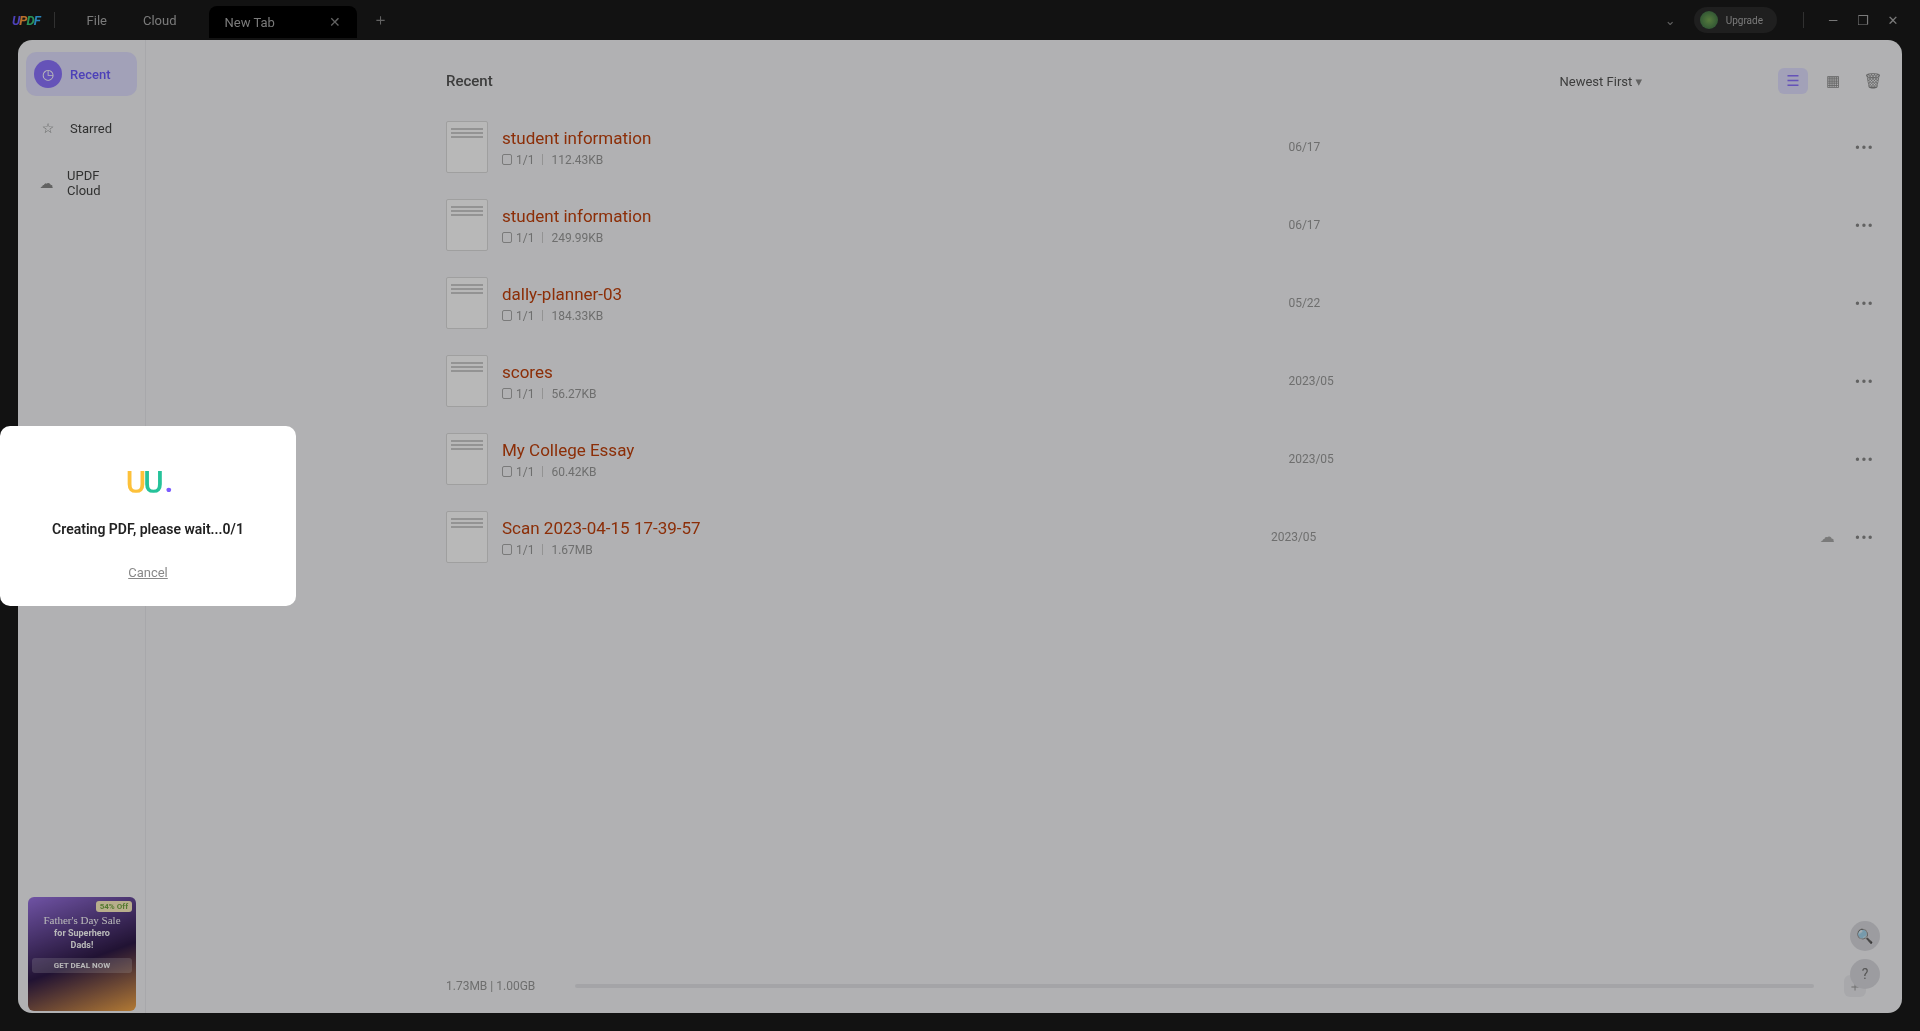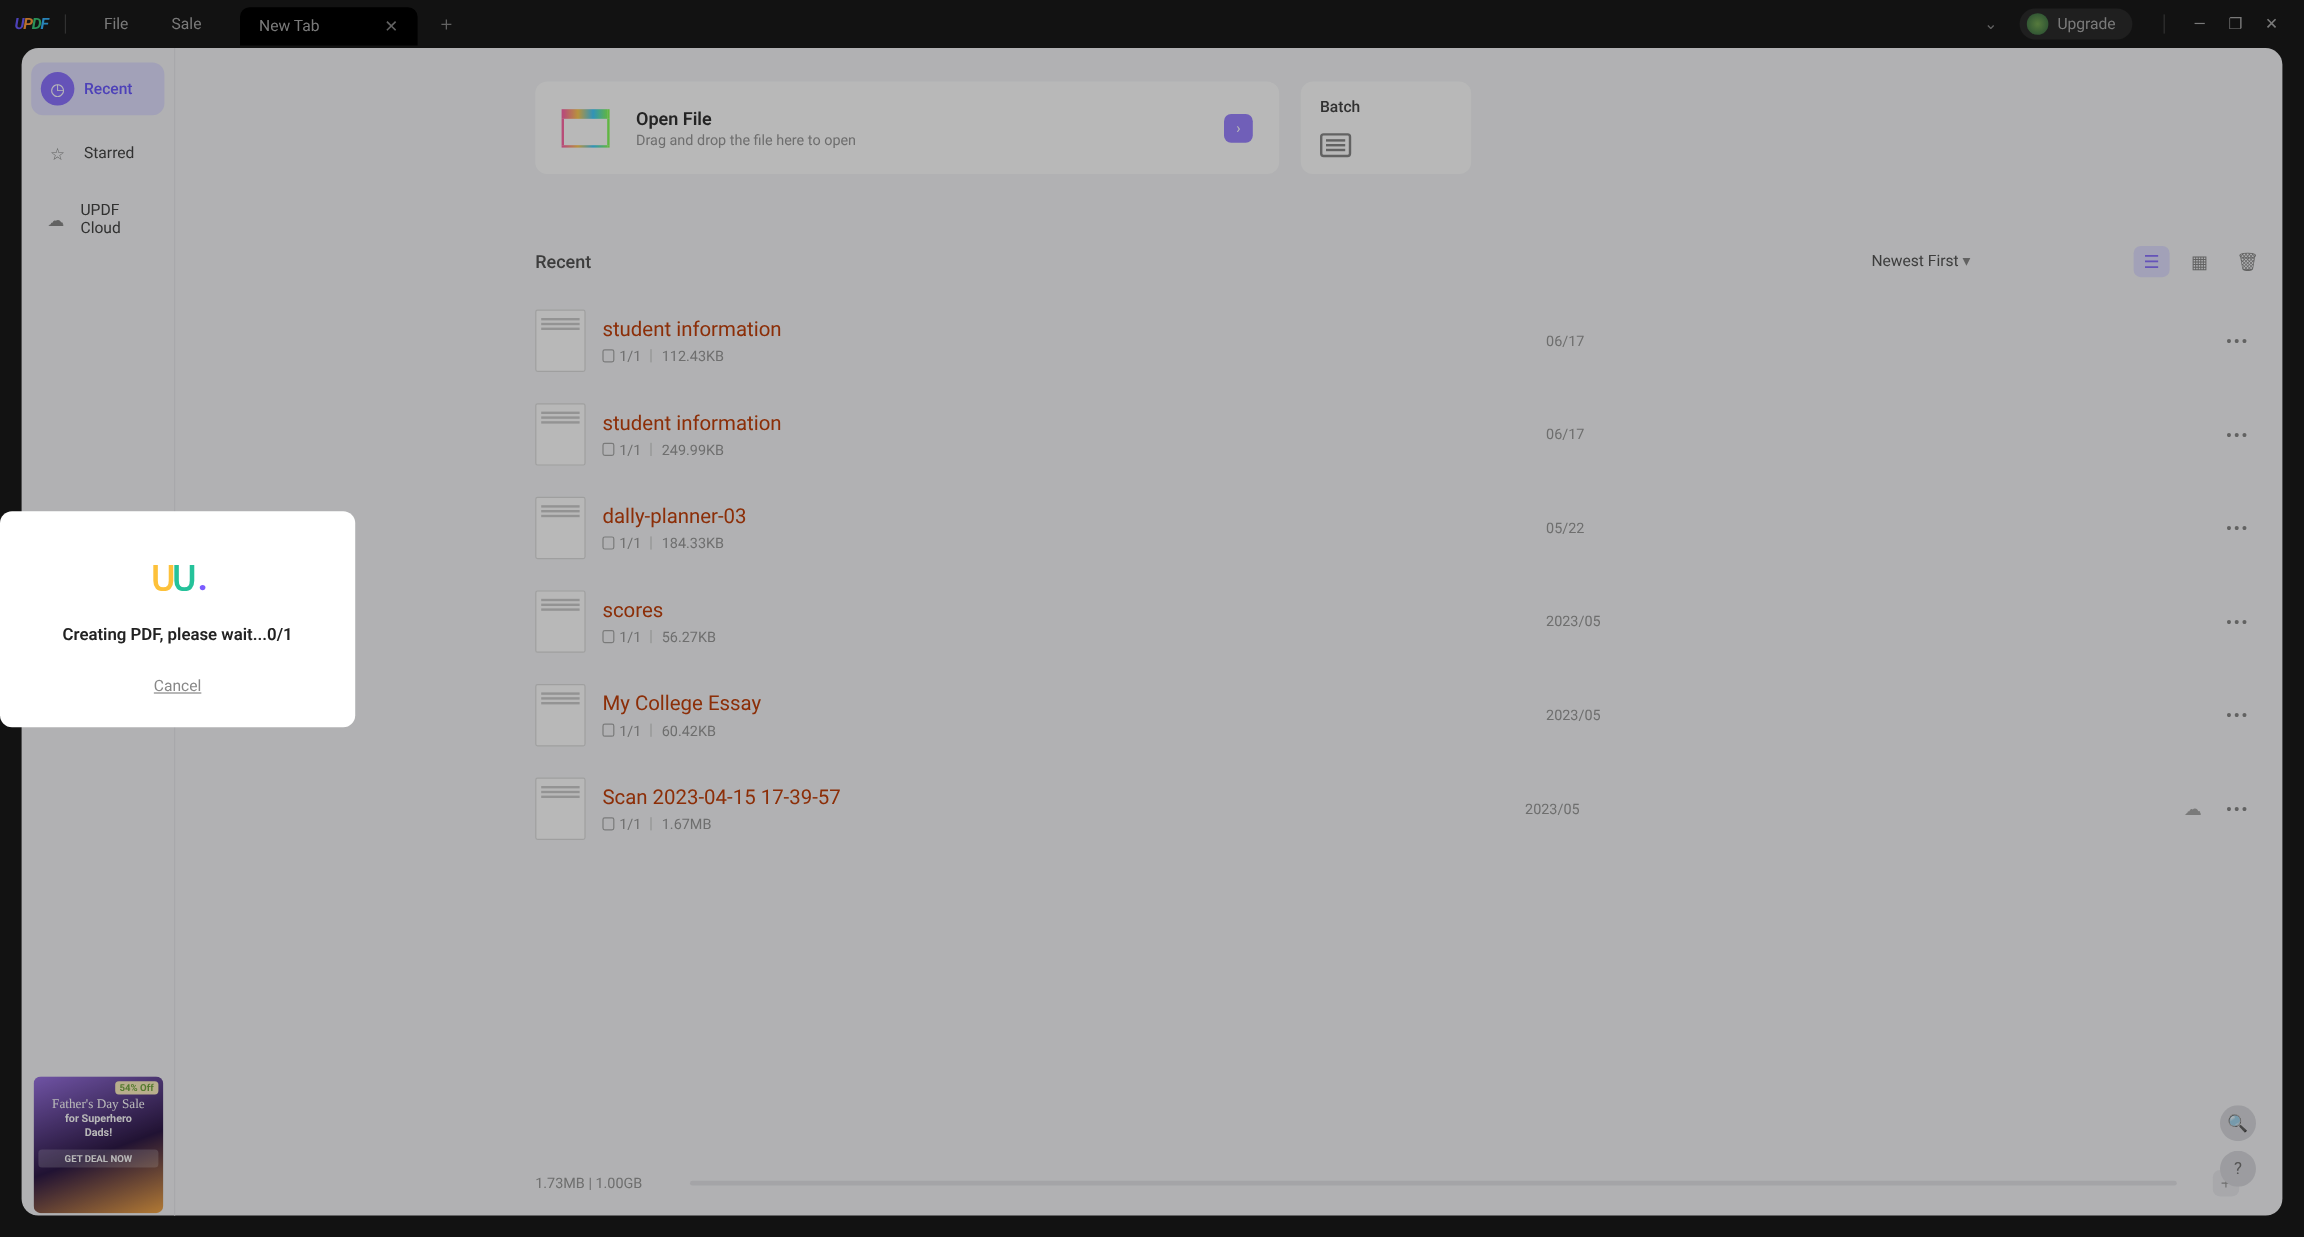--- a/index.html
+++ b/index.html
@@ -11,21 +11,21 @@
 .logo .p { color: #ff9a3c; }
 .logo .d { color: #39c97a; }
 .logo .f { color: #38b6ff; }
 .divider { width: 1px; height: 16px; background: #444; margin: 0 14px; }
 .menu-item { padding: 0 18px; cursor: default; }
 .tab { display: flex; align-items: center; background: #000000; height: 32px; padding: 0 16px; border-radius: 8px 8px 0 0; margin: 4px 0 0 14px; font-size: 13px; color: #aaa; }
 .tab-close { margin-left: 54px; font-size: 14px; color: #888; }
 .tab-add { margin-left: 16px; color: #888; font-size: 16px; }
 .flex-spacer { flex: 1; }
 .chevron { color: #888; margin-right: 18px; }
-.upgrade-pill { display: flex; align-items: center; background: #2b2b2b; border-radius: 16px; padding: 4px 14px 4px 6px; color: #aaa; font-size: 13px; margin-right: 12px; }
+.upgrade-pill { display: flex; align-items: center; background: #2b2b2b; border-radius: 16px; padding: 4px 14px 4px 6px; color: #aaa; font-size: 10px; margin-right: 12px; }
 .avatar { width: 18px; height: 18px; border-radius: 50%; background: radial-gradient(circle, #7a5, #364); margin-right: 8px; }
 .win-btn { width: 30px; text-align: center; color: #aaa; font-size: 13px; }
 
 .workspace { position: absolute; top: 40px; left: 18px; right: 18px; bottom: 18px; background: #f5f6f8; border-radius: 14px; display: flex; }
 .sidebar { width: 128px; border-right: 1px solid #e9e9ee; padding: 12px 8px; }
 .side-item { display: flex; align-items: center; padding: 8px 8px; border-radius: 10px; font-size: 13px; color: #444; margin-bottom: 10px; }
 .side-item.active { background: #e1dfff; }
 .side-item .icon { width: 28px; height: 28px; border-radius: 50%; display: flex; align-items: center; justify-content: center; margin-right: 8px; font-size: 14px; }
 .side-item.active .icon { background: #8c74ff; color: #fff; }
 .side-item:not(.active) .icon { color: #888; }
@@ -85,21 +85,21 @@
 .modal-text { font-size: 14px; color: #222; font-weight: 600; }
 .modal-cancel { margin-top: 28px; font-size: 13px; color: #888; text-decoration: underline; }
 </style>
 </head>
 <body>
 
 <div class="topbar">
   <span class="logo"><span class="u">U</span><span class="p">P</span><span class="d">D</span><span class="f">F</span></span>
   <span class="divider"></span>
   <span class="menu-item">File</span>
-  <span class="menu-item">Sale</span>
+  <span class="menu-item">Cloud</span>
   <div class="tab">
     <span>New Tab</span>
     <span class="tab-close">✕</span>
   </div>
   <span class="tab-add">＋</span>
   <span class="flex-spacer"></span>
   <span class="chevron">⌄</span>
   <div class="upgrade-pill">
     <span class="avatar"></span>
     <span>Upgrade</span>
@@ -120,34 +120,20 @@
       <span class="icon">☆</span>
       <span class="label">Starred</span>
     </div>
     <div class="side-item">
       <span class="icon">☁</span>
       <span class="label">UPDF Cloud</span>
     </div>
   </div>
 
   <div class="content">
-    <div class="cards-row">
-      <div class="open-file-card">
-        <div class="folder-icon"></div>
-        <div>
-          <h3>Open File</h3>
-          <p>Drag and drop the file here to open</p>
-        </div>
-        <div class="go-btn">›</div>
-      </div>
-      <div class="batch-card">
-        <h4>Batch</h4>
-        <div class="batch-icon"></div>
-      </div>
-    </div>
 
     <div class="recent-head">
       <h2>Recent</h2>
       <span class="flex-spacer"></span>
       <span class="sort">Newest First</span>
       <span class="view-btn active">☰</span>
       <span class="view-btn">▦</span>
       <span class="view-btn">🗑</span>
     </div>
 

